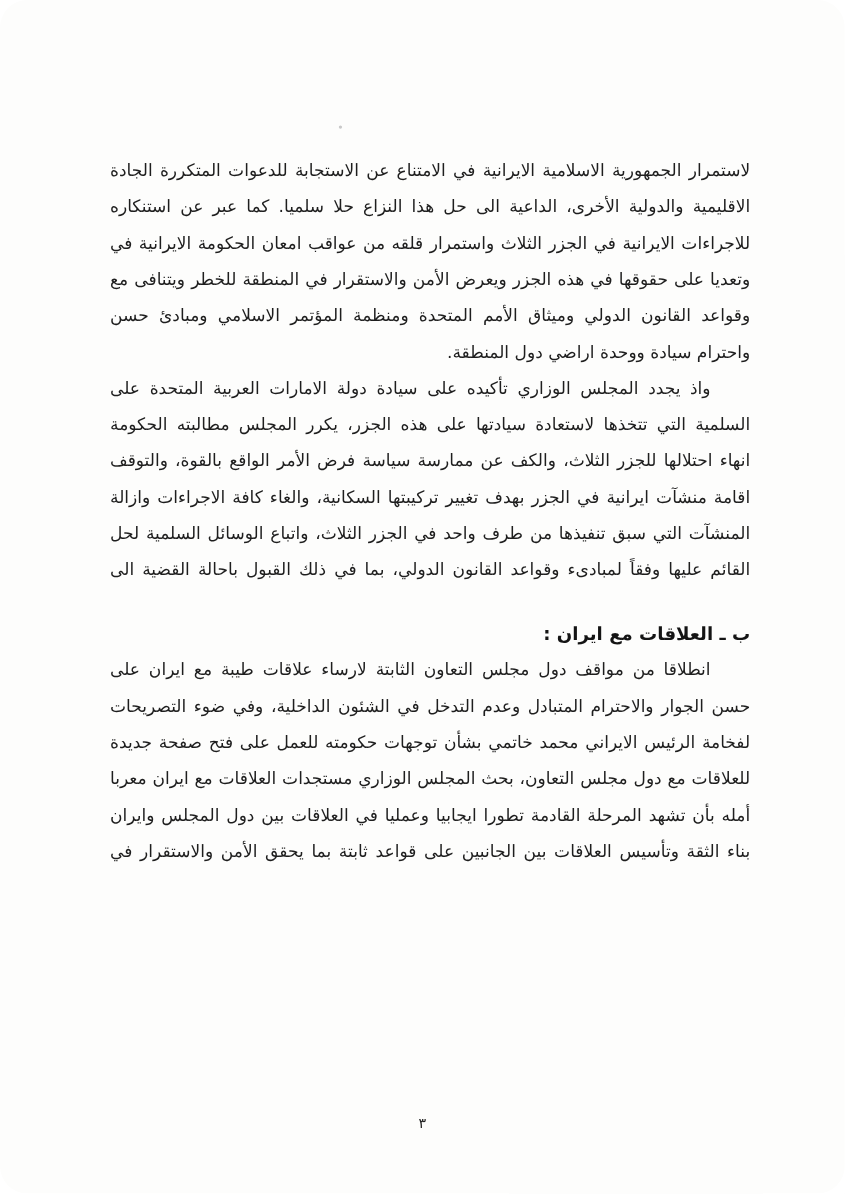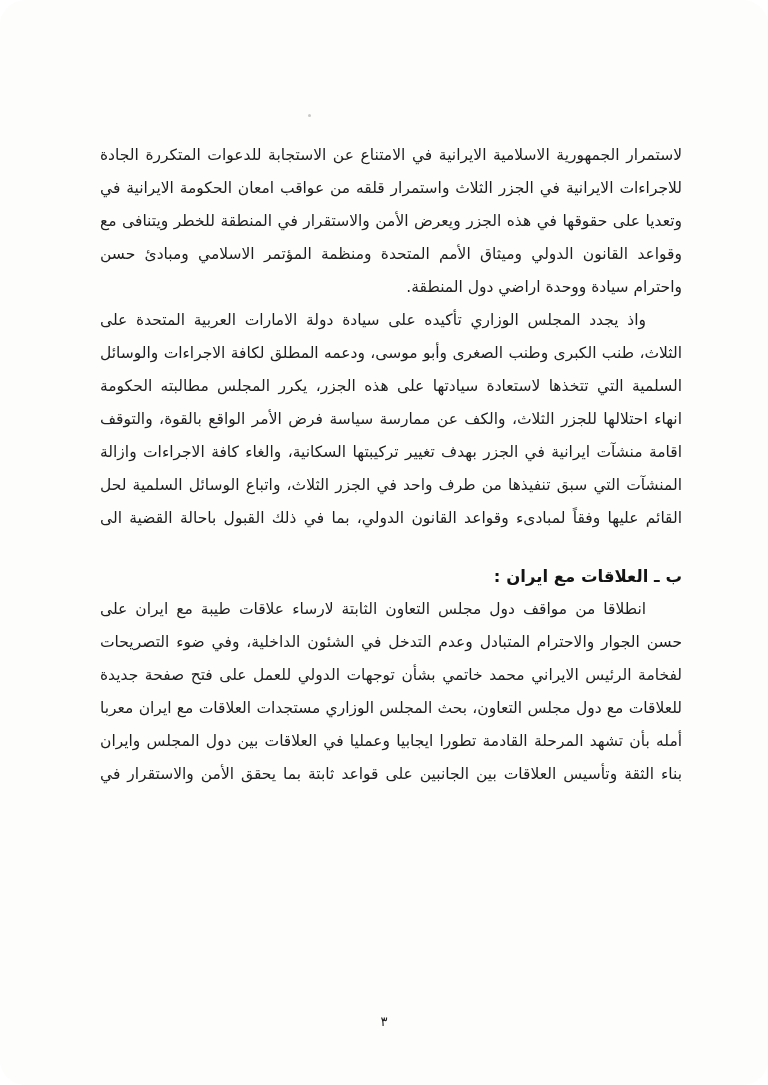--- a/index.html
+++ b/index.html
@@ -75,42 +75,42 @@
 <body>
 
 <div class="page">
 
   <div class="speck"></div>
 
   <div class="textflow">
 
     <div class="para">
       <div class="line">لاستمرار الجمهورية الاسلامية الايرانية في الامتناع عن الاستجابة للدعوات المتكررة الجادة</div>
+      <div class="line">الاقليمية والدولية الأخرى، الداعية الى حل هذا النزاع حلا سلميا. كما عبر عن استنكاره</div>
       <div class="line">للاجراءات الايرانية في الجزر الثلاث واستمرار قلقه من عواقب امعان الحكومة الايرانية في اتباع</div>
       <div class="line">وتعديا على حقوقها في هذه الجزر ويعرض الأمن والاستقرار في المنطقة للخطر ويتنافى مع مبادئ</div>
       <div class="line">وقواعد القانون الدولي وميثاق الأمم المتحدة ومنظمة المؤتمر الاسلامي ومبادئ حسن الجوار</div>
       <div class="line end">واحترام سيادة ووحدة اراضي دول المنطقة.</div>
     </div>
 
     <div class="para">
       <div class="line indent">واذ يجدد المجلس الوزاري تأكيده على سيادة دولة الامارات العربية المتحدة على جزرها</div>
-      <div class="line">الثلاث، طنب الكبرى وطنب الصغرى وأبو موسى، ودعمه المطلق لكافة الاجراءات والوسائل</div>
       <div class="line">السلمية التي تتخذها لاستعادة سيادتها على هذه الجزر، يكرر المجلس مطالبته الحكومة الايرانية</div>
       <div class="line">انهاء احتلالها للجزر الثلاث، والكف عن ممارسة سياسة فرض الأمر الواقع بالقوة، والتوقف عن</div>
       <div class="line">اقامة منشآت ايرانية في الجزر بهدف تغيير تركيبتها السكانية، والغاء كافة الاجراءات وازالة كافة</div>
       <div class="line">المنشآت التي سبق تنفيذها من طرف واحد في الجزر الثلاث، واتباع الوسائل السلمية لحل النزاع</div>
       <div class="line">القائم عليها وفقاً لمبادىء وقواعد القانون الدولي، بما في ذلك القبول باحالة القضية الى محكمة</div>
     </div>
 
     <div class="heading">ب ـ العلاقات مع ايران :</div>
 
     <div class="para">
       <div class="line indent">انطلاقا من مواقف دول مجلس التعاون الثابتة لارساء علاقات طيبة مع ايران على أسس</div>
       <div class="line">حسن الجوار والاحترام المتبادل وعدم التدخل في الشئون الداخلية، وفي ضوء التصريحات الايجابية</div>
-      <div class="line">لفخامة الرئيس الايراني محمد خاتمي بشأن توجهات الدولي للعمل على فتح صفحة جديدة</div>
+      <div class="line">لفخامة الرئيس الايراني محمد خاتمي بشأن توجهات حكومته للعمل على فتح صفحة جديدة</div>
       <div class="line">للعلاقات مع دول مجلس التعاون، بحث المجلس الوزاري مستجدات العلاقات مع ايران معربا عن</div>
       <div class="line">أمله بأن تشهد المرحلة القادمة تطورا ايجابيا وعمليا في العلاقات بين دول المجلس وايران من أجل</div>
       <div class="line">بناء الثقة وتأسيس العلاقات بين الجانبين على قواعد ثابتة بما يحقق الأمن والاستقرار في المنطقة.</div>
     </div>
 
   </div>
 
   <div class="page-number">٣</div>
 
 </div>

